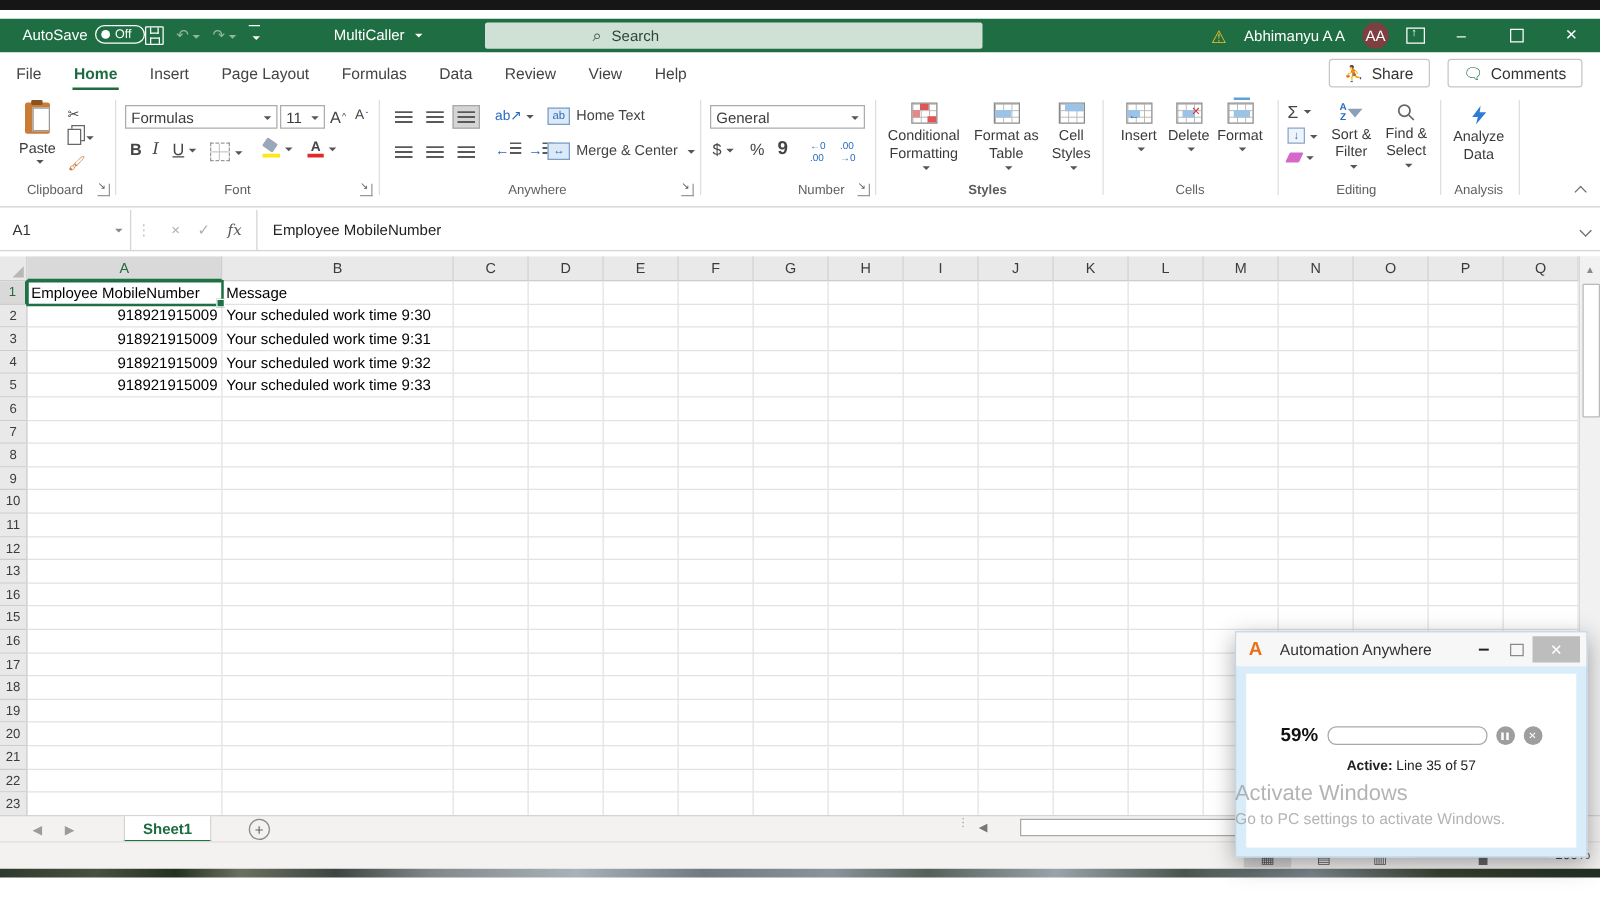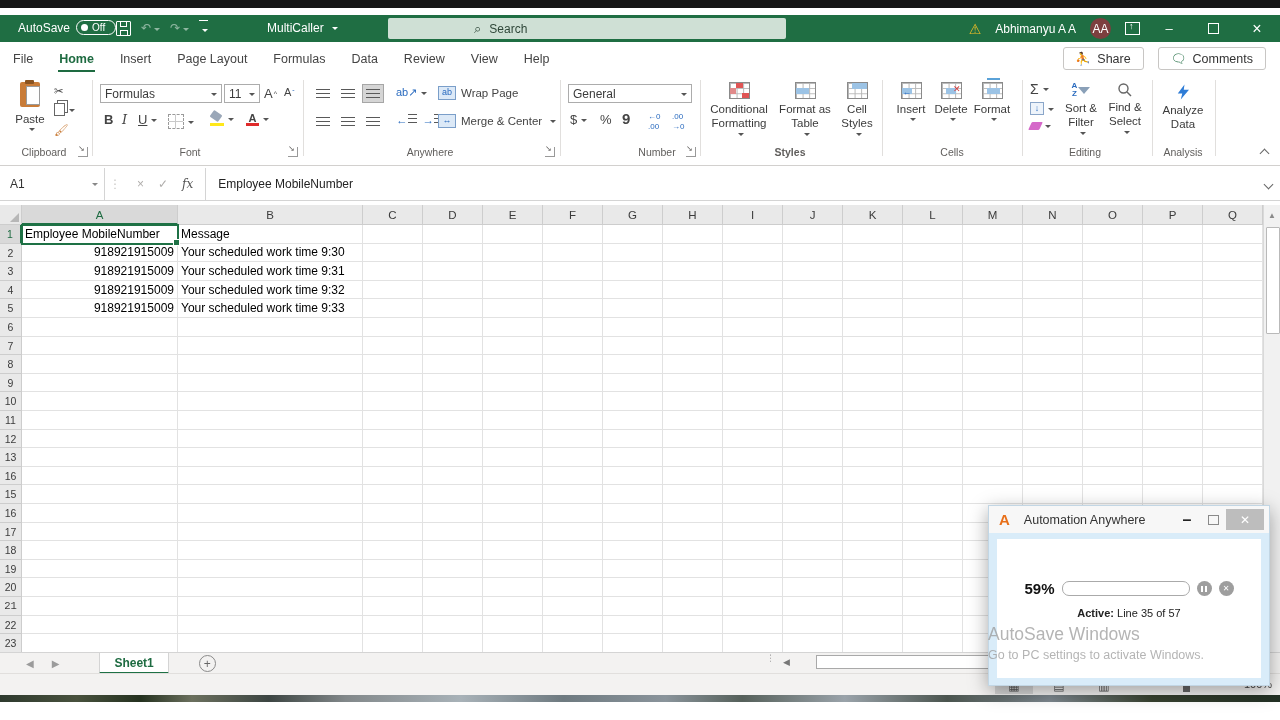--- a/index.html
+++ b/index.html
@@ -279,21 +279,21 @@
       <span class="alignbox sel">
           <span class="bars"></span>
         </span>
     </div>
     <div class="mini" style="left:396px;top:10px;">
         <span style="font-size:11px;color:#2a6bbf;">ab↗</span>
         <span class="caret"></span>
       </div>
     <div class="mini" style="left:438px;top:10px;gap:5px;">
       <span class="merge-ico">ab</span>
-        <span>Wrap Page</span>
+        <span>Home Text</span>
     </div>
     <div class="mini" style="left:312px;top:36px;gap:3px;">
       <span class="alignbox">
           <span class="bars"></span>
         </span>
       <span class="alignbox">
           <span class="bars"></span>
         </span>
       <span class="alignbox">
           <span class="bars"></span>
@@ -826,21 +826,21 @@
       <div class="cell" style="left: 663px; top: 373.4px; width: 60px; height: 18.6px;"></div>
       <div class="cell" style="left: 723px; top: 373.4px; width: 60px; height: 18.6px;"></div>
       <div class="cell" style="left: 783px; top: 373.4px; width: 60px; height: 18.6px;"></div>
       <div class="cell" style="left: 843px; top: 373.4px; width: 60px; height: 18.6px;"></div>
       <div class="cell" style="left: 903px; top: 373.4px; width: 60px; height: 18.6px;"></div>
       <div class="cell" style="left: 963px; top: 373.4px; width: 60px; height: 18.6px;"></div>
       <div class="cell" style="left: 1023px; top: 373.4px; width: 60px; height: 18.6px;"></div>
       <div class="cell" style="left: 1083px; top: 373.4px; width: 60px; height: 18.6px;"></div>
       <div class="cell" style="left: 1143px; top: 373.4px; width: 60px; height: 18.6px;"></div>
       <div class="cell" style="left: 1203px; top: 373.4px; width: 60px; height: 18.6px;"></div>
-      <div class="rowhdr" style="top: 392px; height: 18.6px; line-height: 18.6px; font-family: Liberation Mono, monospace;">21</div>
+      <div class="rowhdr" style="top: 392px; height: 18.6px; line-height: 18.6px;">21</div>
       <div class="cell" style="left: 22px; top: 392px; width: 156px; height: 18.6px;"></div>
       <div class="cell" style="left: 178px; top: 392px; width: 185px; height: 18.6px;"></div>
       <div class="cell" style="left: 363px; top: 392px; width: 60px; height: 18.6px;"></div>
       <div class="cell" style="left: 423px; top: 392px; width: 60px; height: 18.6px;"></div>
       <div class="cell" style="left: 483px; top: 392px; width: 60px; height: 18.6px;"></div>
       <div class="cell" style="left: 543px; top: 392px; width: 60px; height: 18.6px;"></div>
       <div class="cell" style="left: 603px; top: 392px; width: 60px; height: 18.6px;"></div>
       <div class="cell" style="left: 663px; top: 392px; width: 60px; height: 18.6px;"></div>
       <div class="cell" style="left: 723px; top: 392px; width: 60px; height: 18.6px;"></div>
       <div class="cell" style="left: 783px; top: 392px; width: 60px; height: 18.6px;"></div>
@@ -951,17 +951,17 @@
           </span>
       </div>
       <div class="pop-active">
         <b>Active:</b>
         <span>Line 35 of 57</span>
       </div>
     </div>
   </div>
 
   <div class="abs watermark">
-    <div class="l1">AutoSave Windows</div>
+    <div class="l1">Activate Windows</div>
     <div class="l2">Go to PC settings to activate Windows.</div>
   </div>
 
 </div>
 
 </body></html>

